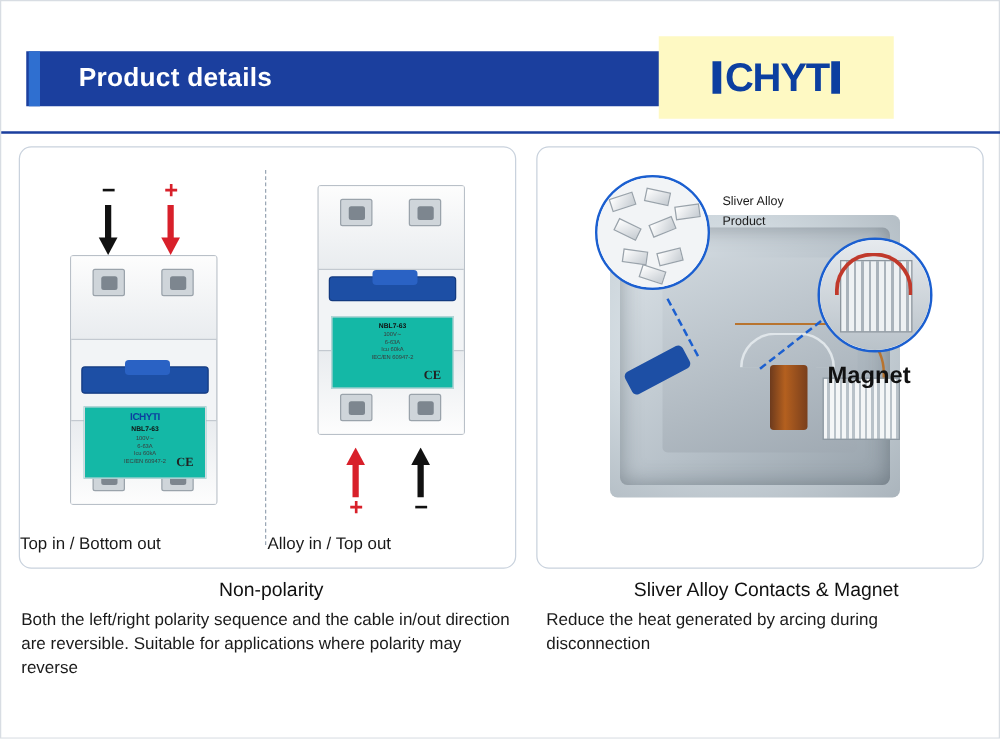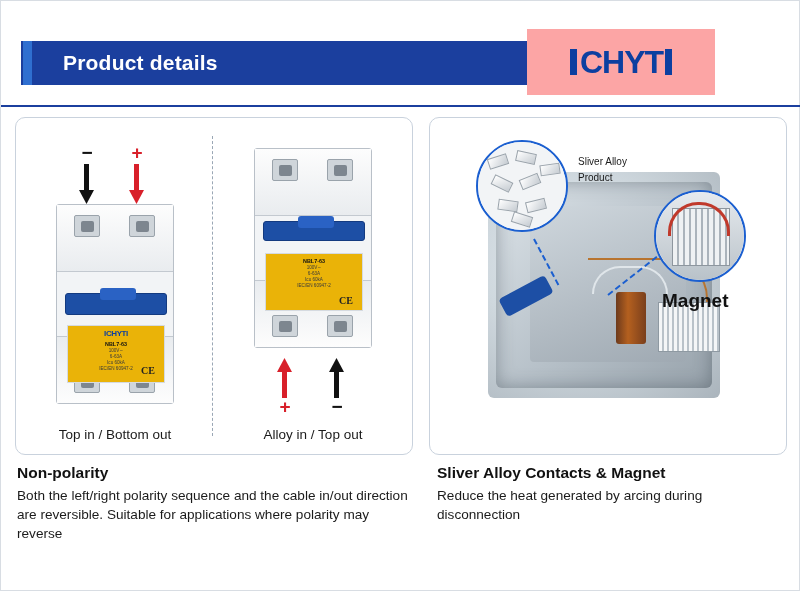--- a/index.html
+++ b/index.html
@@ -42,21 +42,21 @@
     color: #ffffff;
     font-size: 21px;
     font-weight: bold;
     margin-left: 42px;
     letter-spacing: 0.2px;
   }
   .header-logo-box {
     position: absolute;
     right: 14px; top: 28px;
     width: 188px; height: 66px;
-    background: #fca5a5;
+    background: #fef9c3;
     display: flex;
     align-items: center;
     justify-content: center;
   }
   .logo-wrap { display: flex; align-items: center; }
   .logo-bar {
     width: 7px; height: 26px;
     background: #0c3fa0;
     margin-right: 3px;
   }
@@ -97,21 +97,20 @@
     border-left: 1px dashed #9aa7b5;
   }
   .caption-row {
     position: absolute;
     bottom: 12px; left: 0;
     width: 100%;
     display: flex;
   }
   .caption {
     flex: 1;
-    text-align: center;
     font-size: 13.5px;
     color: #1a1a1a;
   }
 
   
   .breaker {
     position: absolute;
     background: #f2f4f6;
     border: 1px solid #b9c0c8;
     border-radius: 3px;
@@ -149,21 +148,21 @@
     border: 1px solid #133a80;
     border-radius: 3px;
   }
   .lever-knob {
     position: absolute;
     background: #2a62c4;
     border-radius: 3px;
   }
   .label-block {
     position: absolute;
-    background: #eab308;
+    background: #14b8a6;
     border: 1px solid #d5dae0;
   }
   .label-logo {
     font-size: 8px; font-weight: bold; color: #0c3fa0;
     letter-spacing: -0.4px;
     text-align: center;
     line-height: 10px;
   }
   .label-line {
     font-size: 4.6px; color: #3a3a3a; line-height: 6px;
@@ -306,22 +305,23 @@
     top: 462px;
     font-size: 13.6px;
     color: #1b1b1b;
     line-height: 19px;
   }
   .bottom-left  { left: 16px; width: 400px; }
   .bottom-right { left: 436px; width: 352px; }
   .bottom h3 {
     margin: 0 0 4px 0;
     font-size: 15.5px;
-    font-weight: bold;
+    font-weight: normal;
     color: #111111;
+    text-align: center;
   }
   .bottom p { margin: 0; }
 </style>
 </head>
 <body>
 
 <div class="page">
 
   <div class="header">
     <div class="header-banner">

